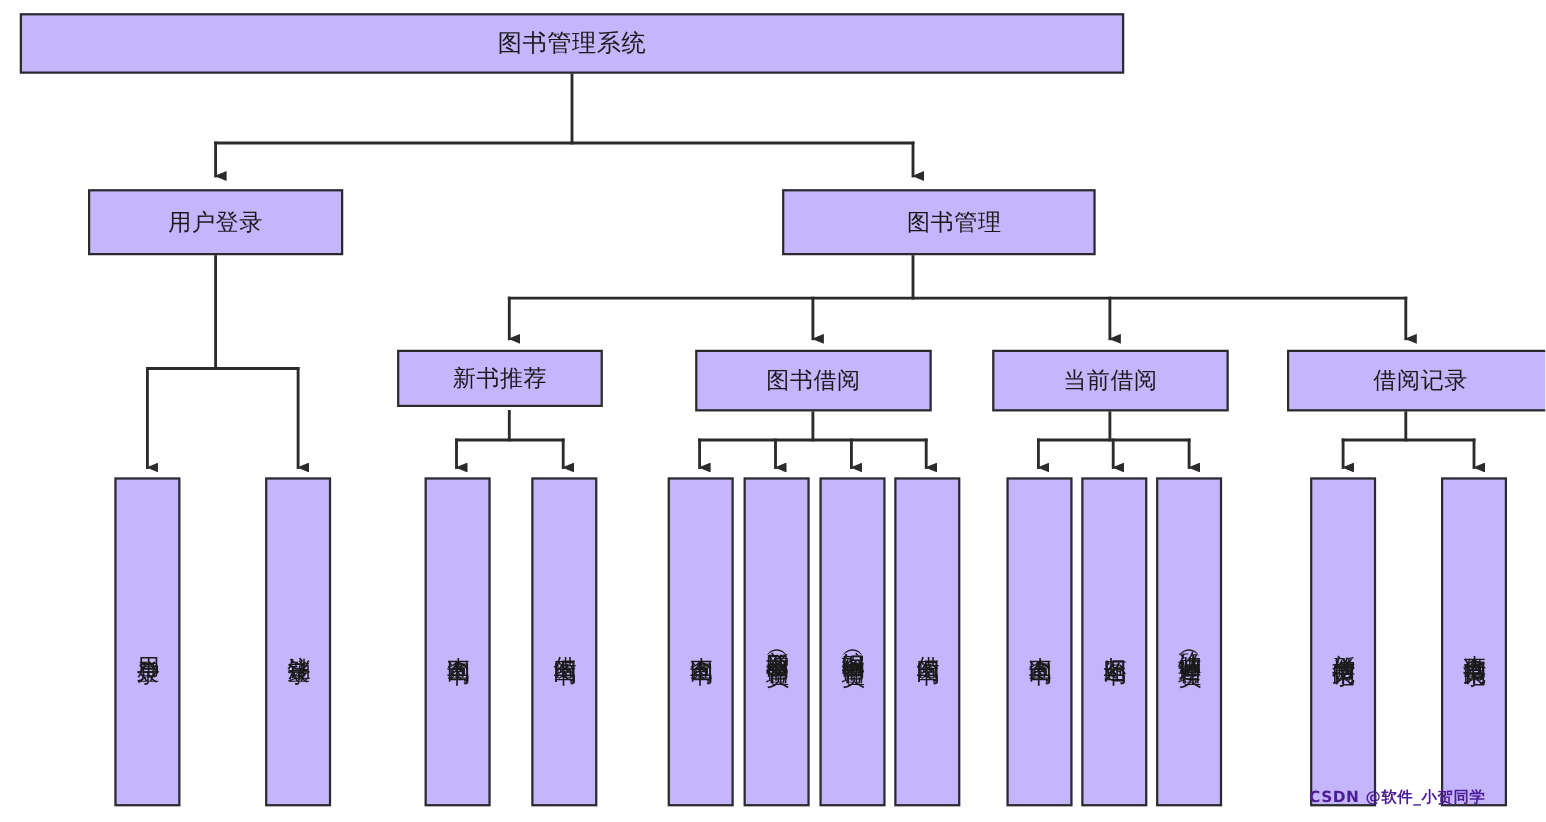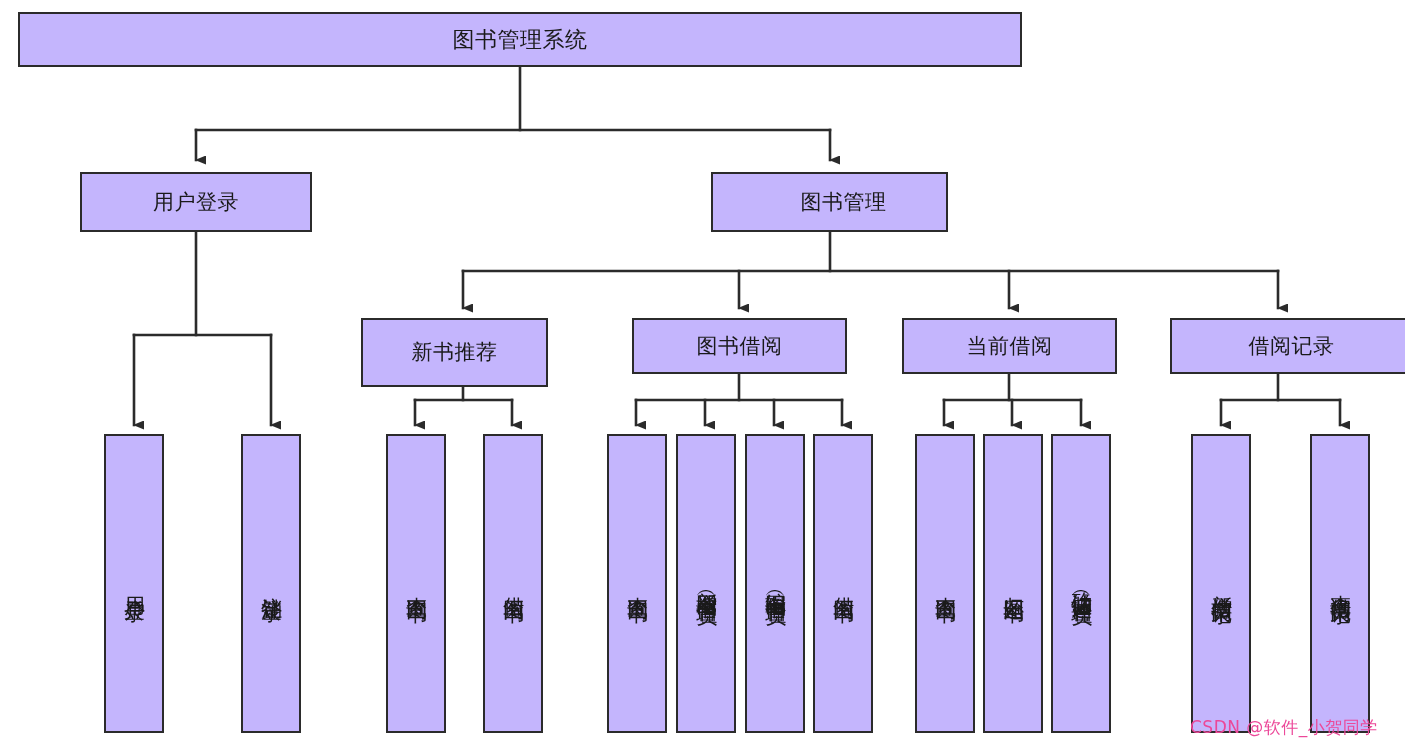--- a/index.html
+++ b/index.html
@@ -58,25 +58,26 @@
   .node.vert .node-label {
     writing-mode: vertical-rl;
     text-orientation: upright;
     font-size: 21px;
     line-height: 1.12;
     letter-spacing: 2px;
     white-space: nowrap;
   }
   .watermark {
     position: absolute;
-    font-size: 17px;
-    color: #ec4899;
+    font-size: 14px;
+    color: #4c1d95;
     letter-spacing: 0.5px;
     white-space: nowrap;
     pointer-events: none;
+    font-weight: bold;
   }
 </style>
 </head>
 <body>
 
 <div id="diagram-root">
 
   <svg id="diagram-svg" viewBox="0 0 1405 747">
     <defs>
       <marker id="arrowhead" markerWidth="9" markerHeight="11" refX="4.5" refY="10" orient="auto" markerUnits="userSpaceOnUse">
@@ -128,25 +129,25 @@
   </svg>
 
   <div class="node horiz root" style="left:18px; top:12px; width:1004px; height:55px;">
     <span class="node-label">图书管理系统</span>
   </div>
 
   <div class="node horiz" style="left:80px; top:172px; width:232px; height:60px;">
     <span class="node-label">用户登录</span>
   </div>
 
-  <div class="node horiz" style="left:711px; top:172px; width:237px; height:60px;padding-left:28px;">
+  <div class="node horiz" style="left:711px; top:172px; width:285px; height:60px;padding-left:28px;">
     <span class="node-label">图书管理</span>
   </div>
 
-  <div class="node horiz" style="left:361px; top:318px; width:187px; height:69px;">
+  <div class="node horiz" style="left:361px; top:318px; width:187px; height:52px;">
     <span class="node-label">新书推荐</span>
   </div>
 
   <div class="node horiz" style="left:902px; top:318px; width:215px; height:56px;">
     <span class="node-label">当前借阅</span>
   </div>
 
   <div class="node horiz" style="left:632px; top:318px; width:215px; height:56px;">
     <span class="node-label">图书借阅</span>
   </div>

